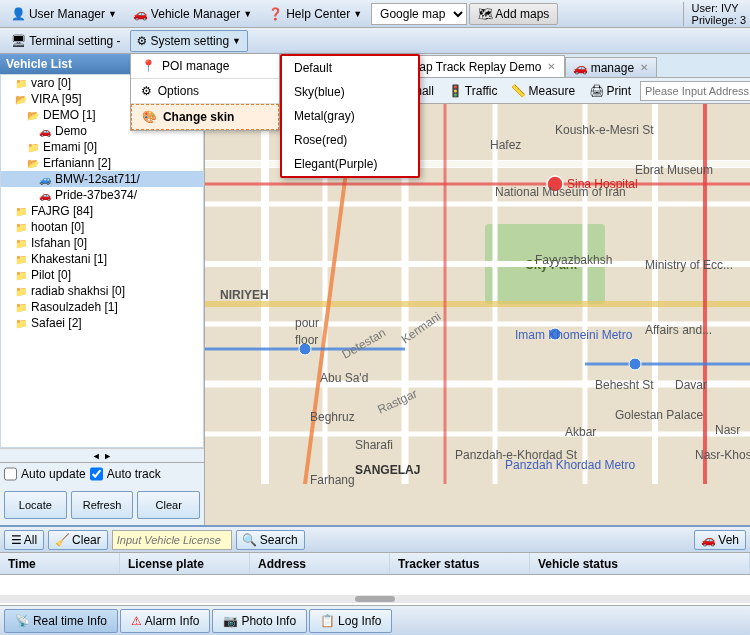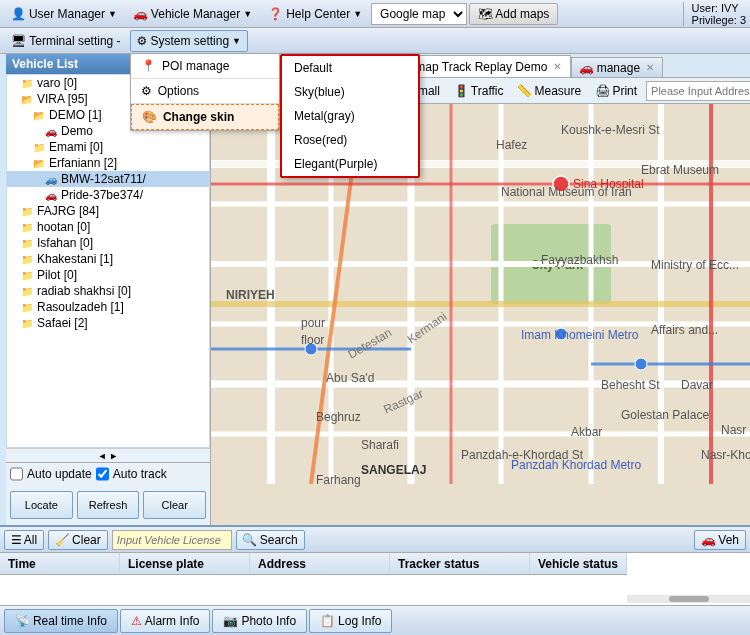--- a/index.html
+++ b/index.html
@@ -58,21 +58,20 @@
       border: 1px solid #aaa;
       border-radius: 2px;
       cursor: pointer;
       height: 22px;
     }
 
     
     .main-area {
       display: flex;
       height: calc(635px - 28px - 26px - 110px);
-      padding-left: 6px;
     }
 
     
     .left-panel {
       width: 205px;
       background: #f0f4f8;
       border-right: 1px solid #aaa;
       display: flex;
       flex-direction: column;
       flex-shrink: 0;
@@ -233,21 +232,21 @@
       border: 1px solid #aaa;
       padding: 0 4px;
       font-size: 11px;
       width: 120px;
       background: #fffbcc;
       font-style: italic;
     }
 
     .bottom-table {
       display: flex;
-      flex-direction: row;
+      flex-direction: column;
       flex: 1;
     }
     .table-header {
       display: flex;
       background: linear-gradient(to bottom, #e8f0f8, #d0e0f0);
       border-bottom: 1px solid #aaa;
       height: 22px;
     }
     .table-col {
       padding: 2px 8px;

